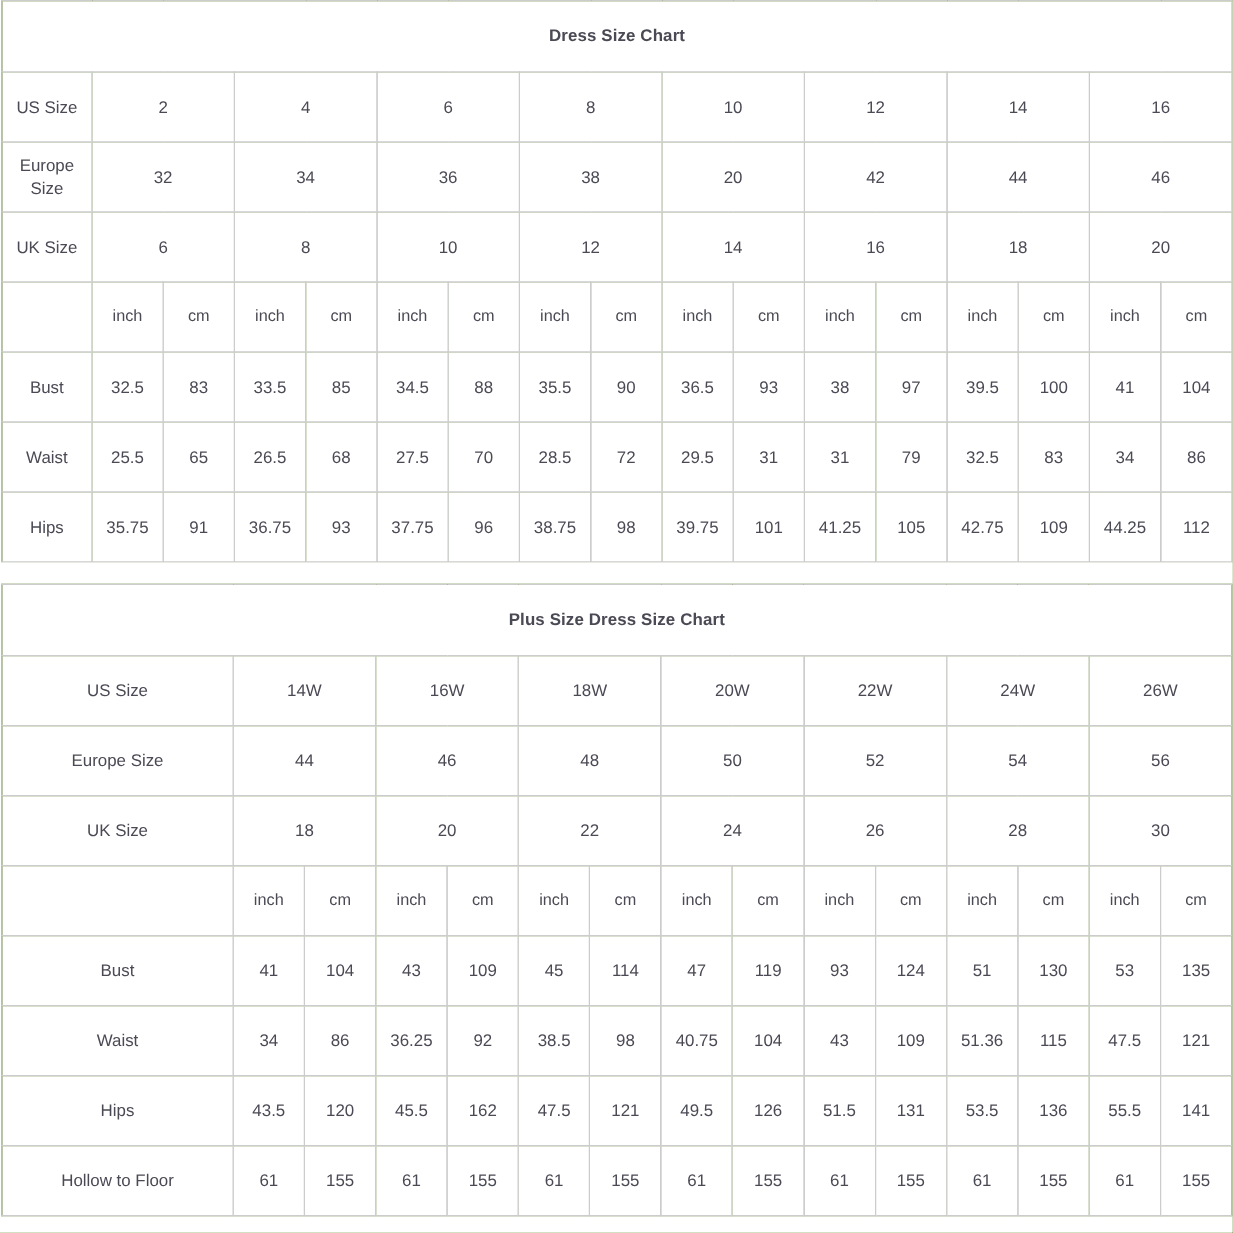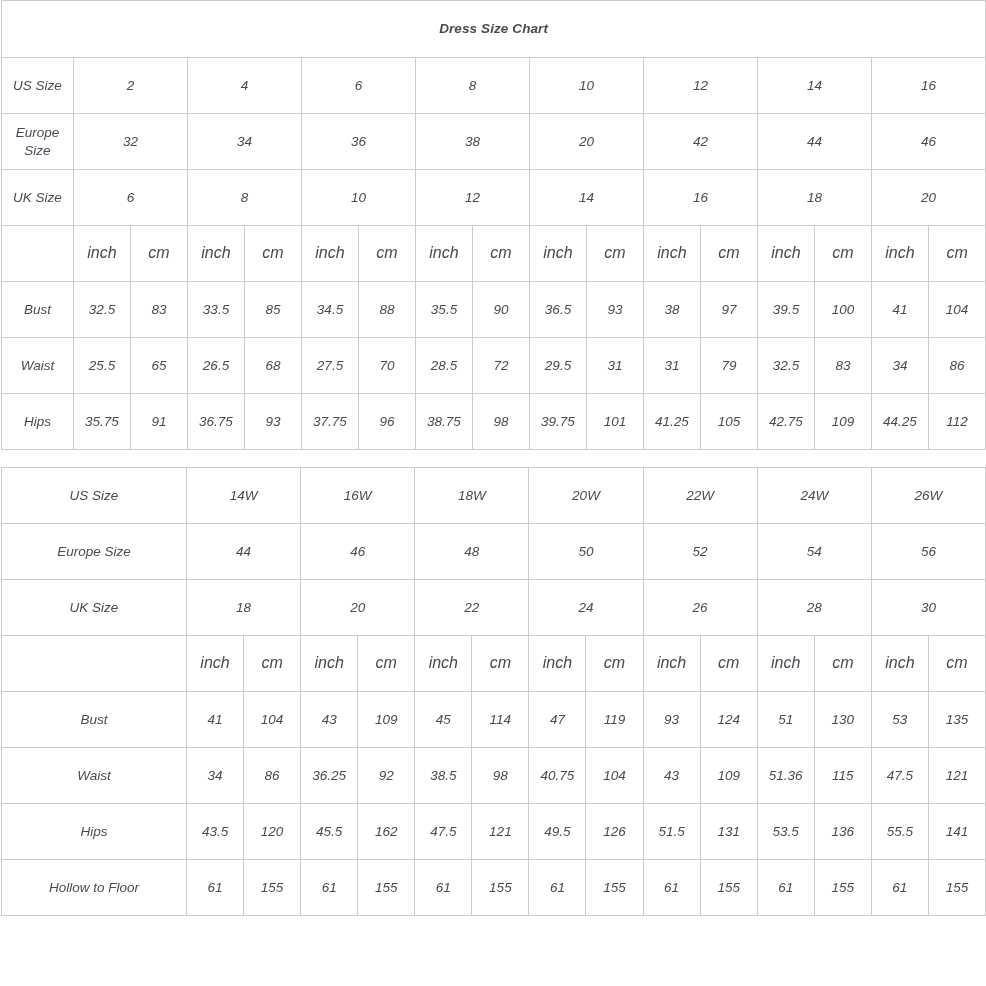--- a/index.html
+++ b/index.html
@@ -20,41 +20,40 @@
     box-sizing: border-box;
     overflow: hidden;
     position: relative;
   }
   table.size-table {
     width: 984px;
     margin: 0 1px;
     border-collapse: collapse;
     table-layout: fixed;
     background: #4d7c0f;
-    font-style: italic;
   }
   table.size-table td {
     border: 1px solid #cccccc;
     text-align: center;
     vertical-align: middle;
     font-size: 13.5px;
     color: #4a4a55;
     line-height: 1.28;
     padding: 2px 2px;
     background: #ffffff;
   }
   td.chart-title {
     font-size: 15px;
     font-weight: bold;
     color: #3d3d4e;
     height: 52px;
     letter-spacing: 0.1px;
   }
   tr.hdr-row td { height: 51px; }
-  tr.unit-row td { height: 51px; font-size: 16px; }
+  tr.unit-row td { height: 51px; font-size: 13px; }
   tr.data-row td { height: 51px; }
   td.rowlabel { font-size: 13.5px; }
   .spacer { height: 17px; background: #ffffff; }
 </style>
 </head>
 <body>
 
 <div class="page">
   <div id="tables-root">
       <table class="size-table">
@@ -205,20 +204,23 @@
           <col style="width: 57.0714px;">
           <col style="width: 57.0714px;">
           <col style="width: 57.0714px;">
           <col style="width: 57.0714px;">
           <col style="width: 57.0714px;">
           <col style="width: 57.0714px;">
           <col style="width: 57.0714px;">
           <col style="width: 57.0714px;">
         </colgroup>
         <tbody>
+          <tr>
+            <td class="chart-title" colspan="15">Plus Size Dress Size Chart</td>
+          </tr>
           <tr class="hdr-row">
             <td class="rowlabel">US Size</td>
             <td colspan="2">14W</td>
             <td colspan="2">16W</td>
             <td colspan="2">18W</td>
             <td colspan="2">20W</td>
             <td colspan="2">22W</td>
             <td colspan="2">24W</td>
             <td colspan="2">26W</td>
           </tr>

